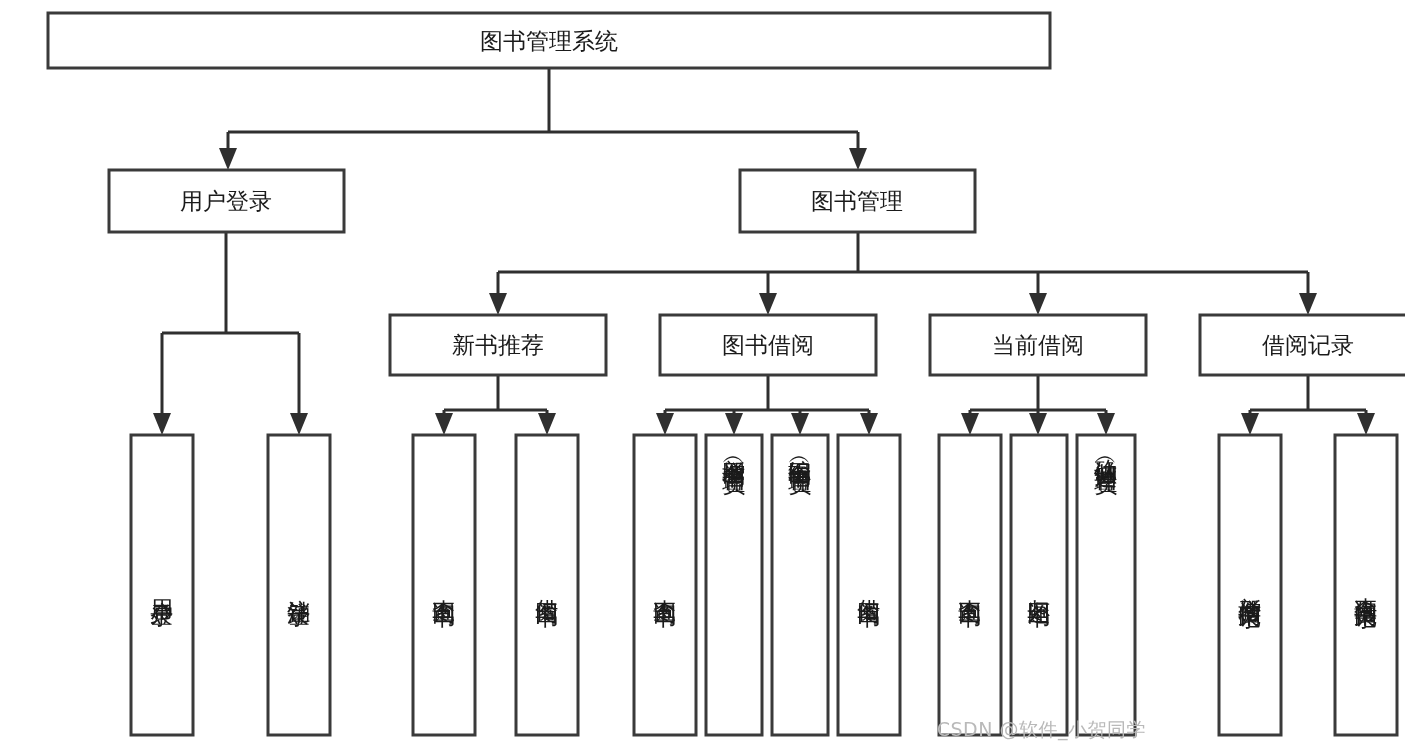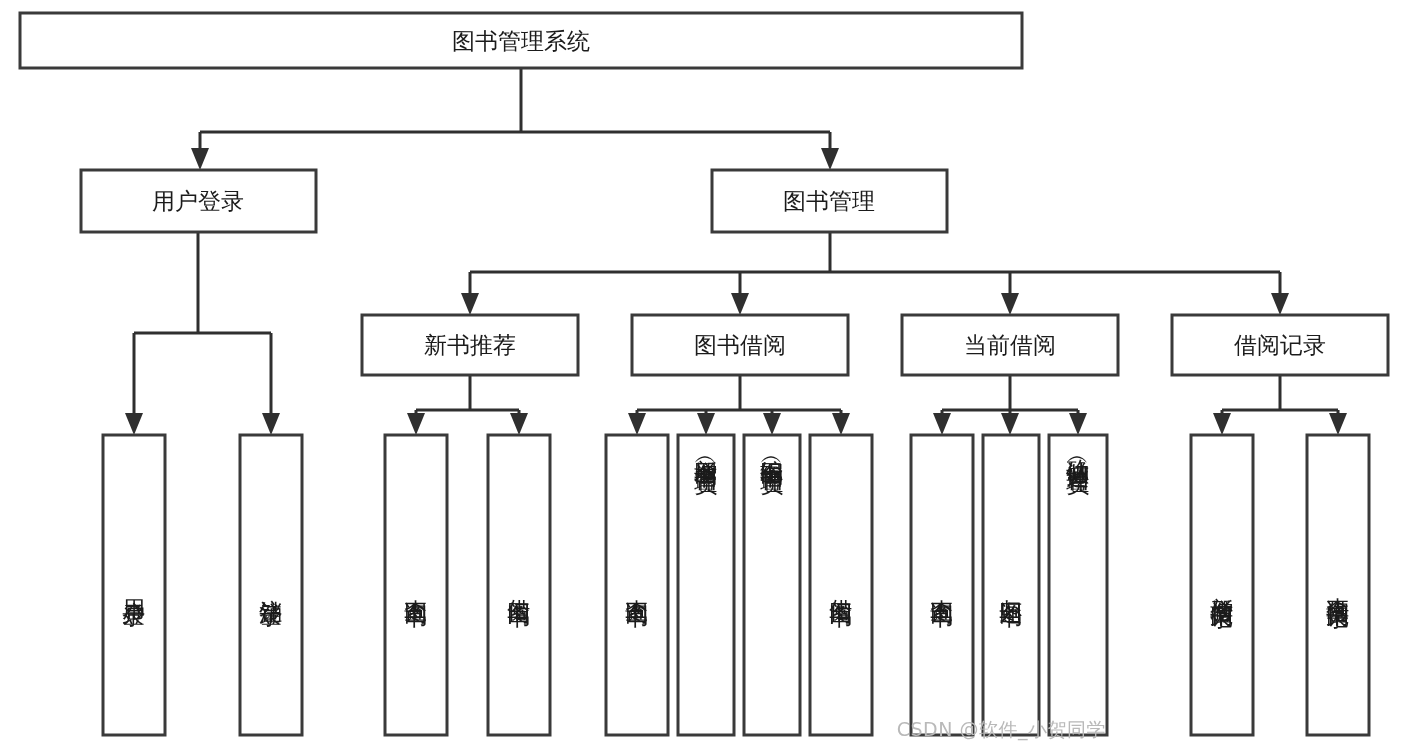--- a/index.html
+++ b/index.html
@@ -12,20 +12,21 @@
     width: 1405px;
     height: 747px;
     overflow: hidden;
     font-family: "DejaVu Sans", "Liberation Sans", sans-serif;
   }
   #diagram-root {
     position: relative;
     width: 1126px;
     height: 747px;
     background: #ffffff;
+    margin-left: 28px;
   }
   svg.chart-canvas {
     position: absolute;
     top: 0;
     left: 0;
     width: 1405px;
     height: 747px;
     display: block;
   }
   .node-box {
@@ -64,21 +65,21 @@
     font-family: "DejaVu Sans", "Liberation Sans", sans-serif;
     font-size: 23px;
     line-height: 1.16;
     color: #1b1b1b;
     letter-spacing: 2px;
     text-align: center;
     white-space: nowrap;
   }
   .watermark {
     position: absolute;
-    right: 20px;
+    right: 8px;
     bottom: 4px;
     font-family: "DejaVu Sans", "Liberation Sans", sans-serif;
     font-size: 19px;
     color: #b9b9b9;
     letter-spacing: 0.5px;
     white-space: nowrap;
     user-select: none;
   }
 </style>
 </head>

